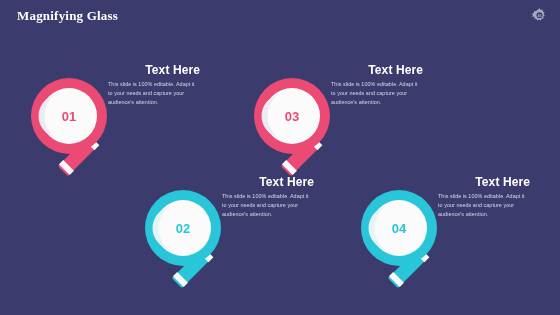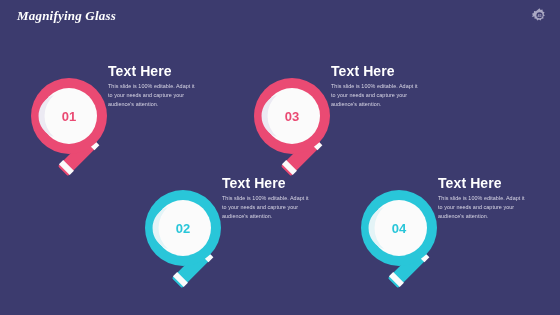--- a/index.html
+++ b/index.html
@@ -12,21 +12,21 @@
   }
 
   
   #header {
     position:absolute; top:0; left:0;
     width:560px; height:30px;
   }
   #page-title {
     position:absolute; left:17px; top:8px;
     font-family:"Liberation Serif", serif;
-    font-style:italic; font-weight:bold;
+    font-weight:bold;
     font-size:13px; color:#ffffff;
     letter-spacing:.2px;
     white-space:nowrap;
     text-align:right;
   }
   #gear-btn {
     position:absolute; right:12px; top:7px;
     width:17px; height:17px;
     opacity:.75;
     cursor:pointer;
@@ -34,23 +34,24 @@
   #gear-btn svg { display:block; width:17px; height:17px; }
 
   
   .item { position:absolute; }
 
   .glass { position:absolute; left:0; top:16px; width:110px; height:112px; }
   .glass svg { display:block; width:110px; height:112px; }
 
   .txt { position:absolute; width:92px; }
   .txt-title {
-    font-size:14px; font-weight:bold; color:#ffffff;
+    font-size:12px; font-weight:bold; color:#ffffff;
     letter-spacing:.1px; margin-bottom:3px;
     line-height:1.1;
+    text-align:right;
   }
   .txt-body {
     font-size:5.4px; color:#d9d7e6;
     line-height:1.62; letter-spacing:.05px;
   }
 
   
   #item-1 { left:28px;  top:58px;  }
   #item-1 .txt { left:80px; top:6px; }
 

